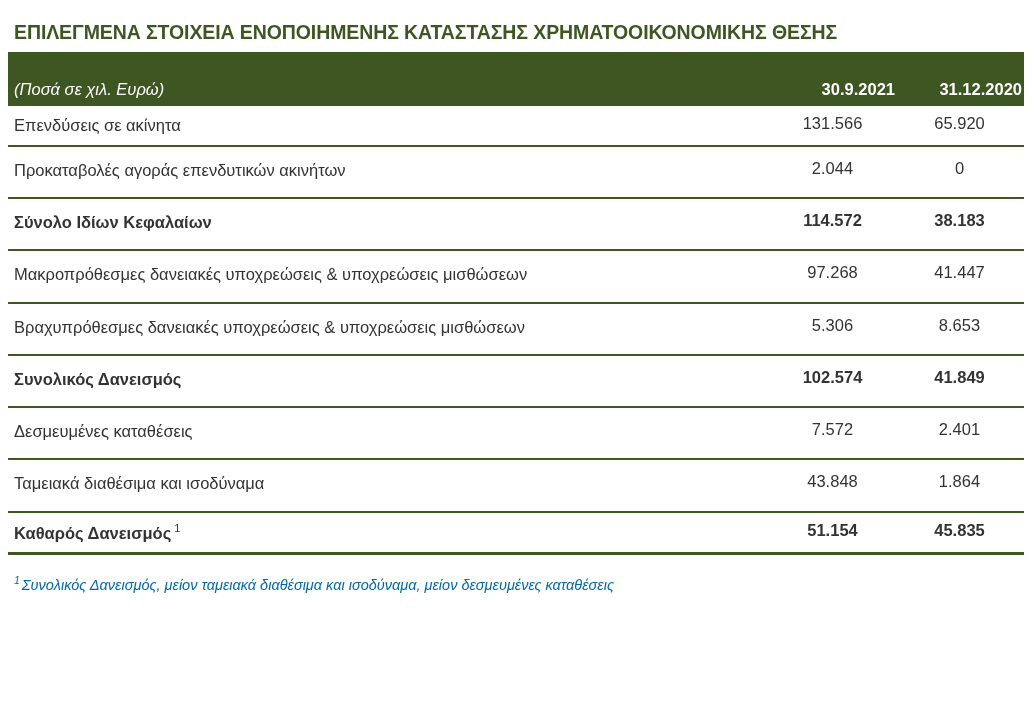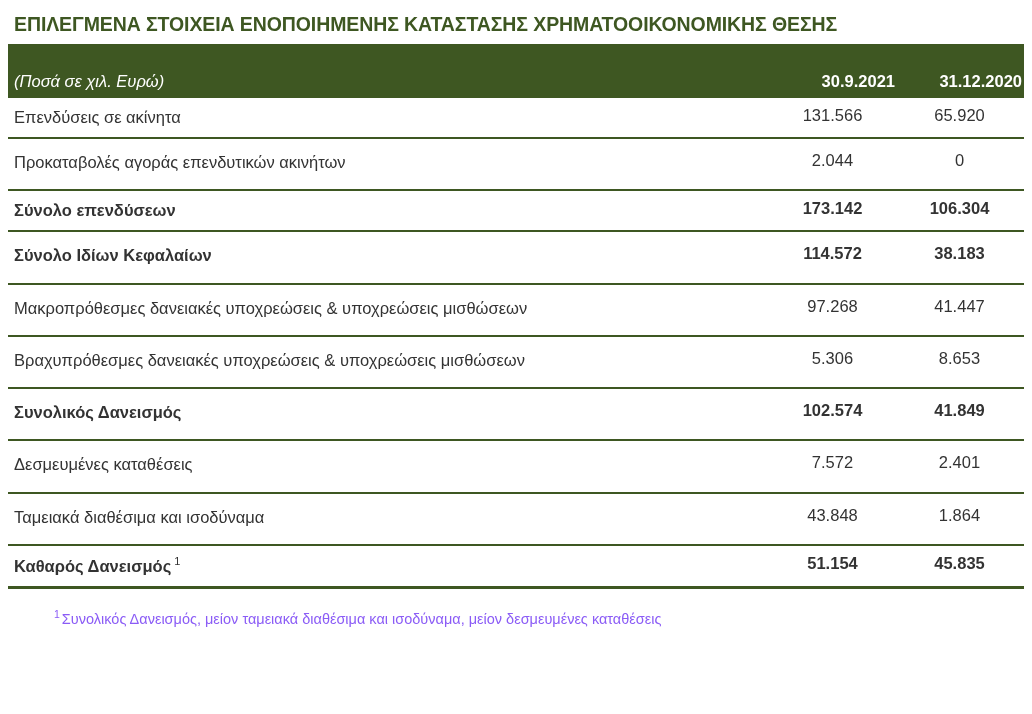--- a/index.html
+++ b/index.html
@@ -12,21 +12,21 @@
     height: 714px;
     font-family: "Liberation Sans", "DejaVu Sans", sans-serif;
     color: #333333;
     overflow: hidden;
   }
   .page {
     position: relative;
     width: 816px;
     height: 714px;
     box-sizing: border-box;
-    padding: 4px 8px;
+    padding: 12px 8px;
   }
 
   
   .title {
     font-size: 19.5px;
     font-weight: bold;
     color: #3E5722;
     letter-spacing: -0.1px;
     line-height: 1;
     padding: 11px 0 9px 6px;
@@ -114,25 +114,25 @@
   .table-bottom {
     width: 1016px;
     height: 3px;
     background: #3E5722;
     margin: 0;
   }
 
   
   .footnote {
     font-size: 14.5px;
-    color: #8b5cf6;
+    font-style: italic;
+    color: #0369a1;
     padding: 19px 0 0 6px;
     line-height: 1.3;
     white-space: nowrap;
-    margin-left: 40px;
   }
   .footnote sup {
     font-size: 10.5px;
     vertical-align: super;
     padding-right: 2px;
   }
 </style>
 </head>
 <body>
 
@@ -157,25 +157,20 @@
         <tr class="snug">
           <td class="label">Επενδύσεις σε ακίνητα</td>
           <td class="num">131.566</td>
           <td class="num">65.920</td>
         </tr>
         <tr class="roomy">
           <td class="label">Προκαταβολές αγοράς επενδυτικών ακινήτων</td>
           <td class="num">2.044</td>
           <td class="num">0</td>
         </tr>
-        <tr class="bold snug">
-          <td class="label">Σύνολο επενδύσεων</td>
-          <td class="num">173.142</td>
-          <td class="num">106.304</td>
-        </tr>
         <tr class="bold roomy">
           <td class="label">Σύνολο Ιδίων Κεφαλαίων</td>
           <td class="num">114.572</td>
           <td class="num">38.183</td>
         </tr>
         <tr class="roomy">
           <td class="label">Μακροπρόθεσμες δανειακές υποχρεώσεις &amp; υποχρεώσεις μισθώσεων</td>
           <td class="num">97.268</td>
           <td class="num">41.447</td>
         </tr>

